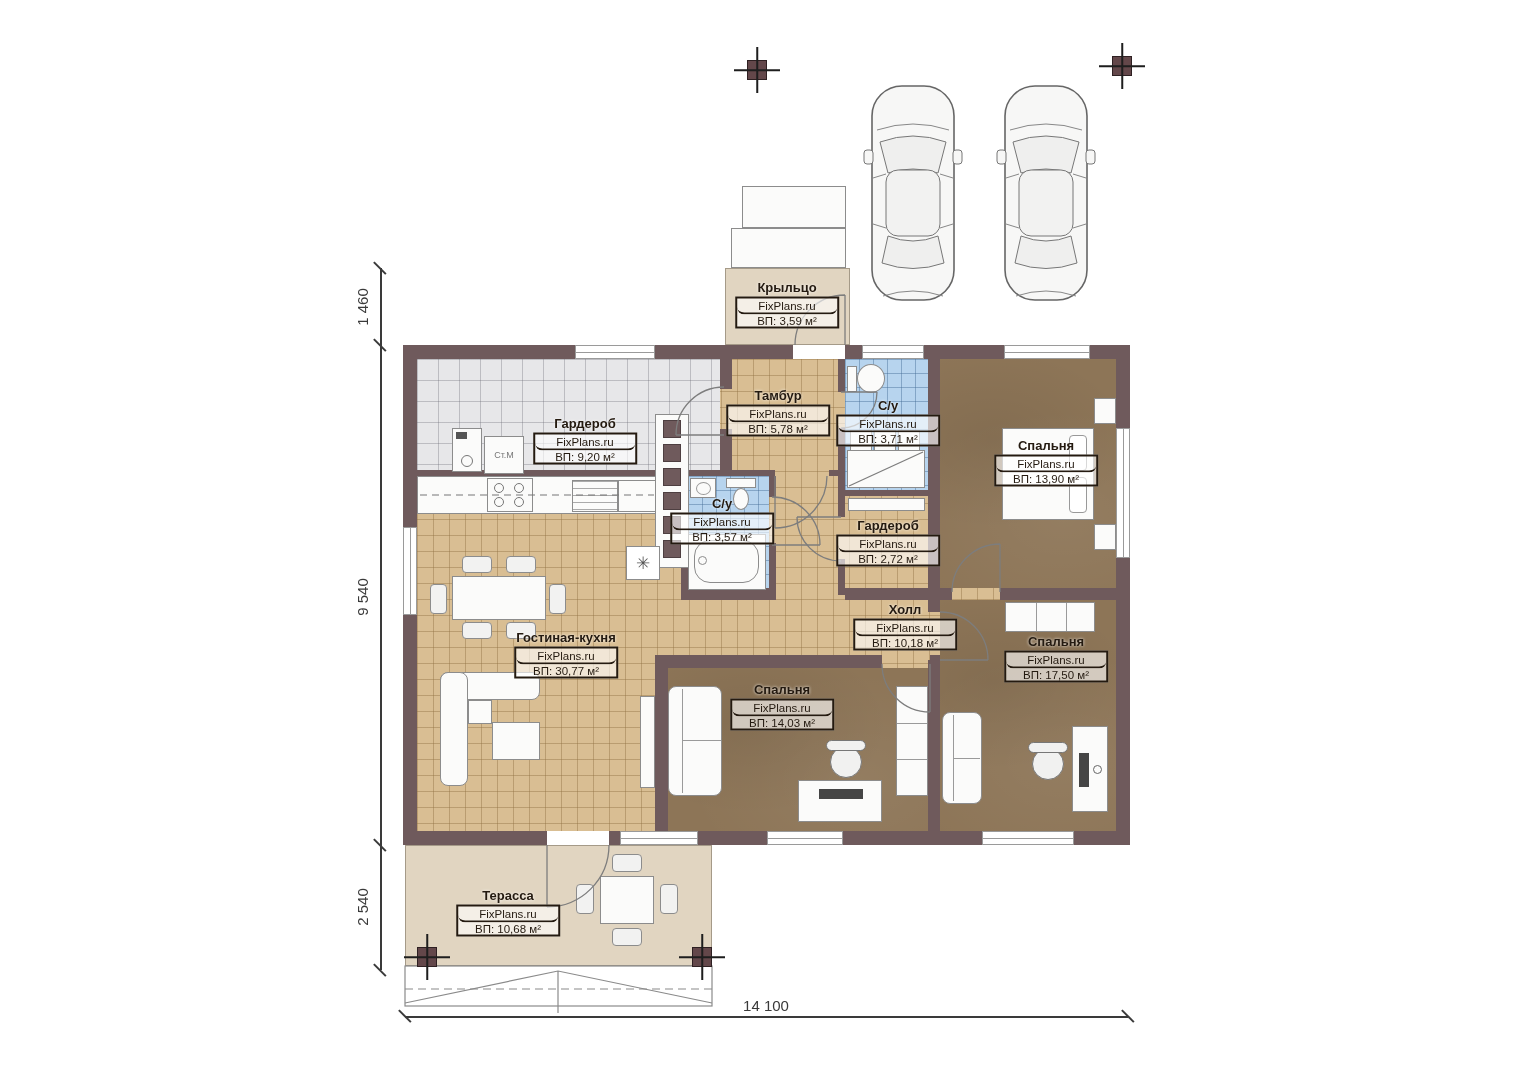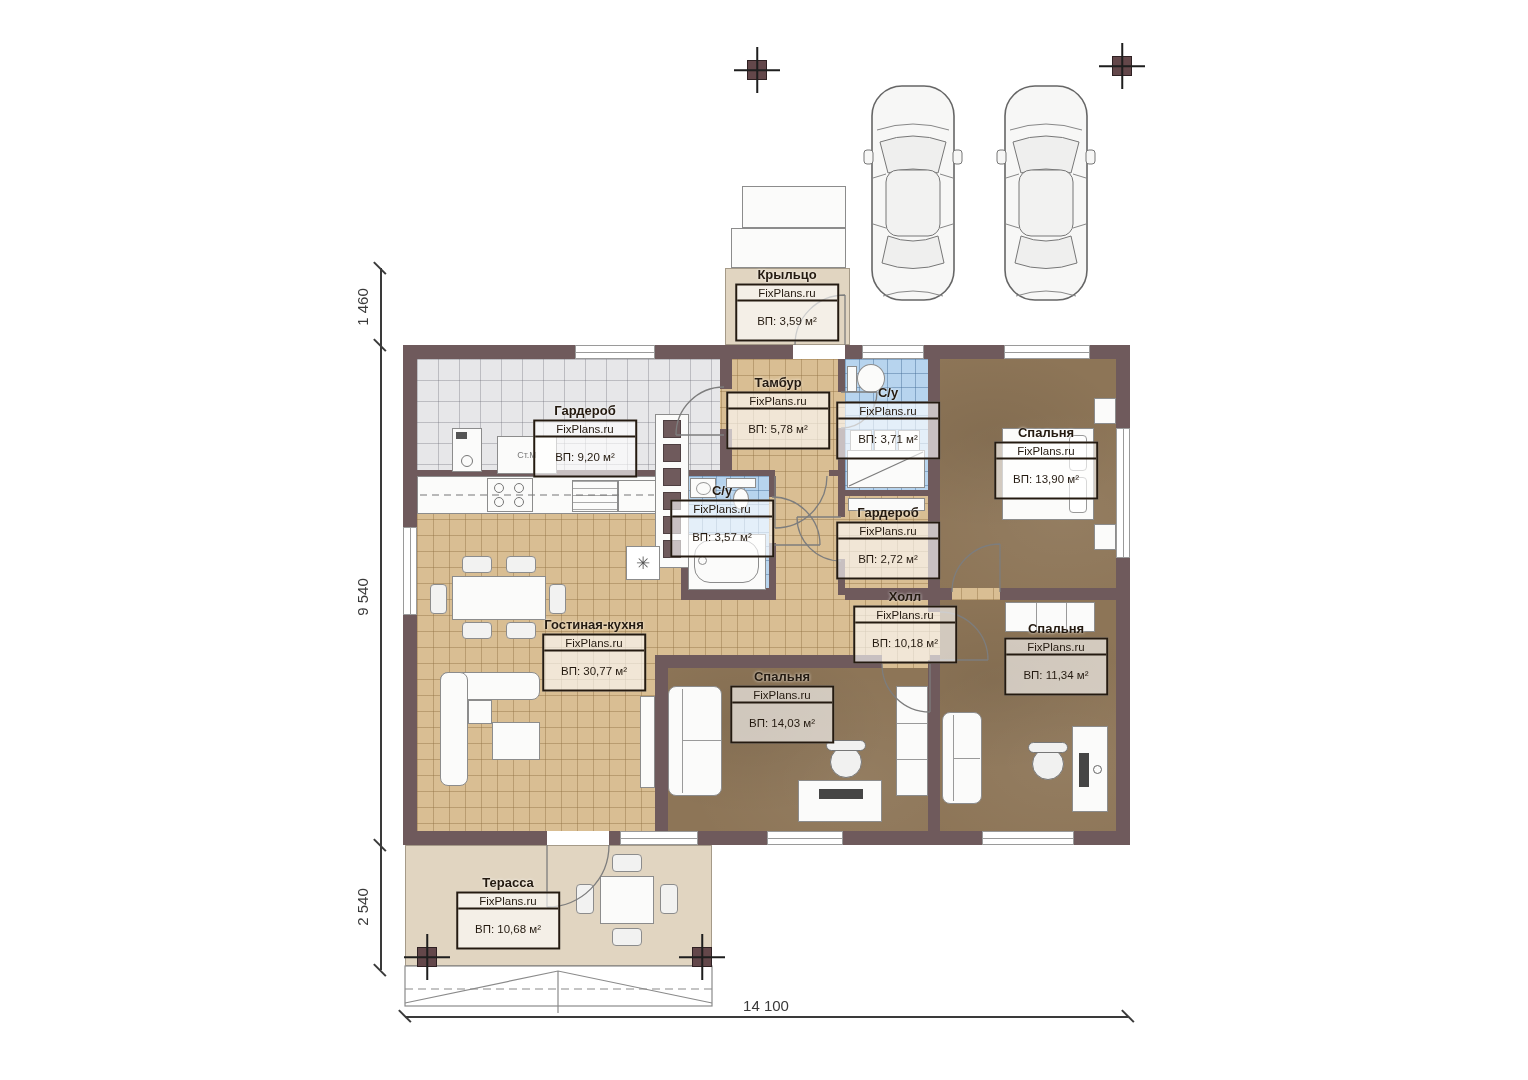--- a/index.html
+++ b/index.html
@@ -37,22 +37,22 @@
   .pillow{position:absolute;background:#fff;border:1.2px solid #999;border-radius:4px;box-sizing:border-box;}
   .burner{position:absolute;width:10px;height:10px;border:1.2px solid #777;border-radius:50%;box-sizing:border-box;}
   .shaft-sq{position:absolute;width:18px;height:18px;background:#6f5a5c;border:1px solid #4e3f41;box-sizing:border-box;}
   .divline{position:absolute;background:#9a9a9a;}
   
   .rlabel{position:absolute;transform:translate(-50%,-50%);text-align:center;z-index:40;}
   .rname{font-size:13px;font-weight:bold;color:#241a10;margin-bottom:2px;
          text-shadow:0 0 3px rgba(255,255,255,.9);white-space:nowrap;}
   .rbox{border:2px solid #241a10;background:rgba(255,255,255,.62);color:#241a10;
         font-size:11.5px;min-width:88px;display:inline-block;}
-  .rbox .site{border-bottom:2px solid #241a10;padding:1px 21px;white-space:nowrap;}
-  .rbox .area{padding:13px 7px;white-space:nowrap;}
+  .rbox .site{border-bottom:2px solid #241a10;padding:1px 21px;white-space:nowrap;border-radius:7px;}
+  .rbox .area{padding:0 7px;white-space:nowrap;}
   
   .marker{position:absolute;width:20px;height:20px;background:#63474a;border:1px solid #2e2022;
           transform:translate(-50%,-50%);box-sizing:border-box;z-index:50;}
   .marker::before{content:"";position:absolute;left:50%;top:-14px;bottom:-14px;width:1.5px;
           background:#1e1e1e;transform:translateX(-50%);}
   .marker::after{content:"";position:absolute;top:50%;left:-14px;right:-14px;height:1.5px;
           background:#1e1e1e;transform:translateY(-50%);}
   
   .dimv{position:absolute;width:1.5px;background:#3a3a3a;}
   .dimh{position:absolute;height:1.5px;background:#3a3a3a;}
@@ -130,21 +130,21 @@
     <div class="burner" style="left:26px;top:4px;"></div>
     <div class="burner" style="left:6px;top:18px;"></div>
     <div class="burner" style="left:26px;top:18px;"></div>
   </div>
   <div class="wbox" style="left:572px;top:480px;width:46px;height:32px;background-image:repeating-linear-gradient(#aaa 0 1px,transparent 1px 7px);"></div>
   <div class="wbox" style="left:618px;top:480px;width:38px;height:32px;"></div>
   <div class="wbox" style="left:452px;top:428px;width:30px;height:44px;">
     <div class="abs" style="left:3px;top:3px;width:11px;height:7px;background:#555;"></div>
     <div class="abs" style="left:8px;top:26px;width:12px;height:12px;border:1.3px solid #777;border-radius:50%;box-sizing:border-box;"></div>
   </div>
-  <div class="wbox" style="left:497px;top:436px;width:60px;height:38px;">
+  <div class="wbox" style="left:484px;top:436px;width:40px;height:38px;">
     <div class="washer-label">Ст.М</div>
   </div>
 
   <div class="wbox" style="left:655px;top:414px;width:34px;height:154px;"></div>
   <div class="shaft-sq" style="left:663px;top:420px;"></div>
   <div class="shaft-sq" style="left:663px;top:444px;"></div>
   <div class="shaft-sq" style="left:663px;top:468px;"></div>
   <div class="shaft-sq" style="left:663px;top:492px;"></div>
   <div class="shaft-sq" style="left:663px;top:516px;"></div>
   <div class="shaft-sq" style="left:663px;top:540px;"></div>
@@ -311,34 +311,34 @@
   <div class="rlabel" style="left:888px;top:542px;">
     <div class="rname">Гардероб</div>
     <div class="rbox"><div class="site">FixPlans.ru</div>
     <div class="area">ВП: 2,72 м²</div></div>
   </div>
   <div class="rlabel" style="left:905px;top:626px;">
     <div class="rname">Холл</div>
     <div class="rbox"><div class="site">FixPlans.ru</div>
     <div class="area">ВП: 10,18 м²</div></div>
   </div>
-  <div class="rlabel" style="left:566px;top:654px;margin-left:28px;">
+  <div class="rlabel" style="left:566px;top:654px;">
     <div class="rname">Гостиная-кухня</div>
     <div class="rbox"><div class="site">FixPlans.ru</div>
     <div class="area">ВП: 30,77 м²</div></div>
   </div>
   <div class="rlabel" style="left:782px;top:706px;">
     <div class="rname">Спальня</div>
     <div class="rbox"><div class="site">FixPlans.ru</div>
     <div class="area">ВП: 14,03 м²</div></div>
   </div>
   <div class="rlabel" style="left:1056px;top:658px;">
     <div class="rname">Спальня</div>
     <div class="rbox"><div class="site">FixPlans.ru</div>
-    <div class="area">ВП: 11,34 м²</div></div>
+    <div class="area">ВП: 17,50 м²</div></div>
   </div>
   <div class="rlabel" style="left:508px;top:912px;">
     <div class="rname">Терасса</div>
     <div class="rbox"><div class="site">FixPlans.ru</div>
     <div class="area">ВП: 10,68 м²</div></div>
   </div>
 
   <div class="dimv" style="left:380px;top:268px;height:702px;"></div>
   <div class="tick" style="left:380px;top:268px;"></div>
   <div class="tick" style="left:380px;top:345px;"></div>

